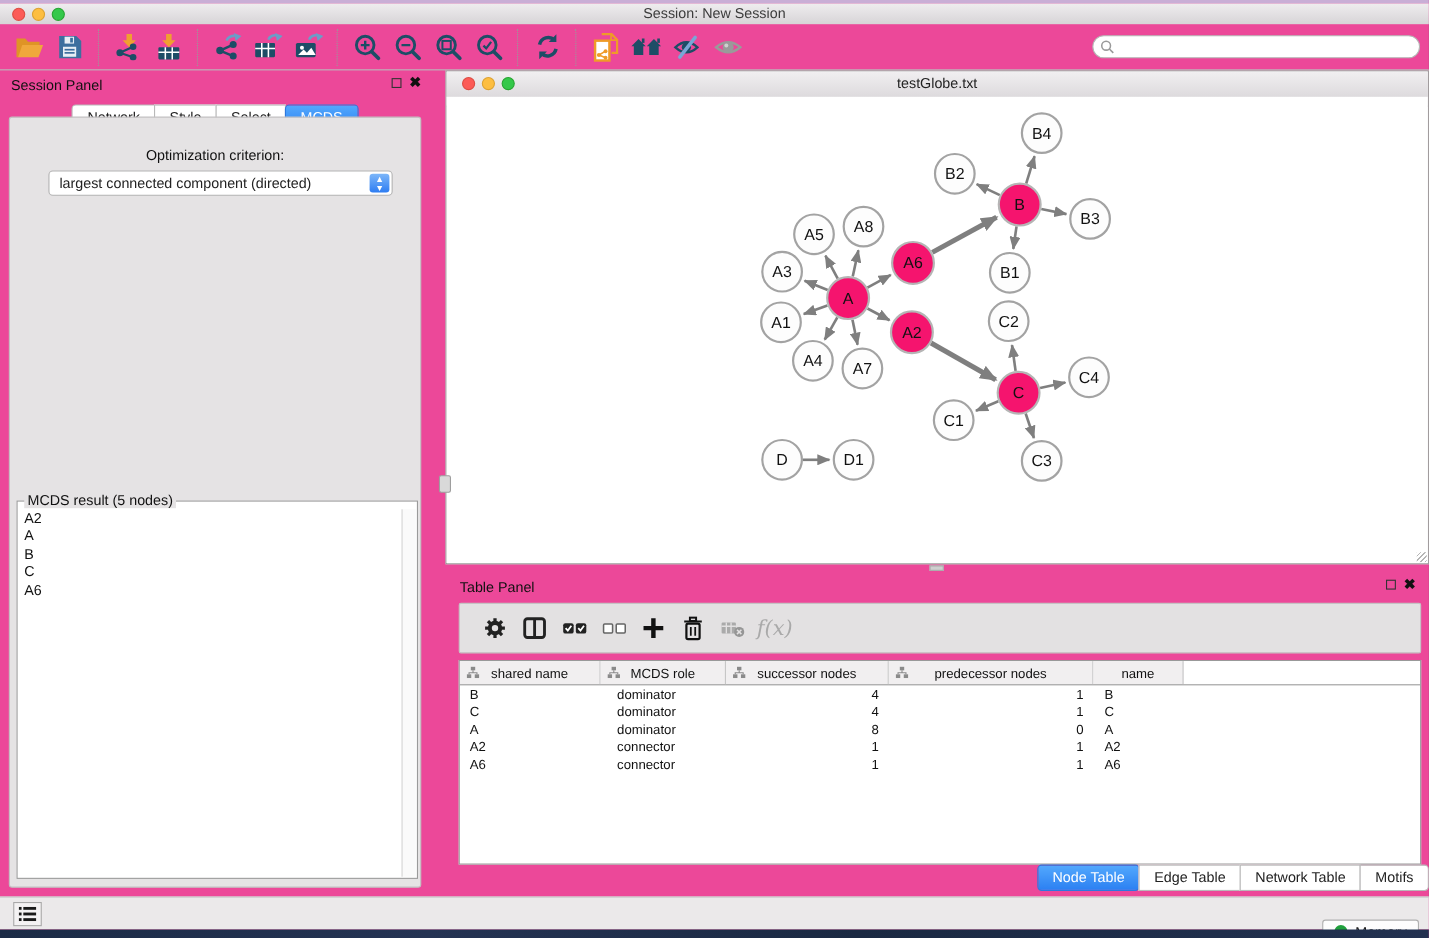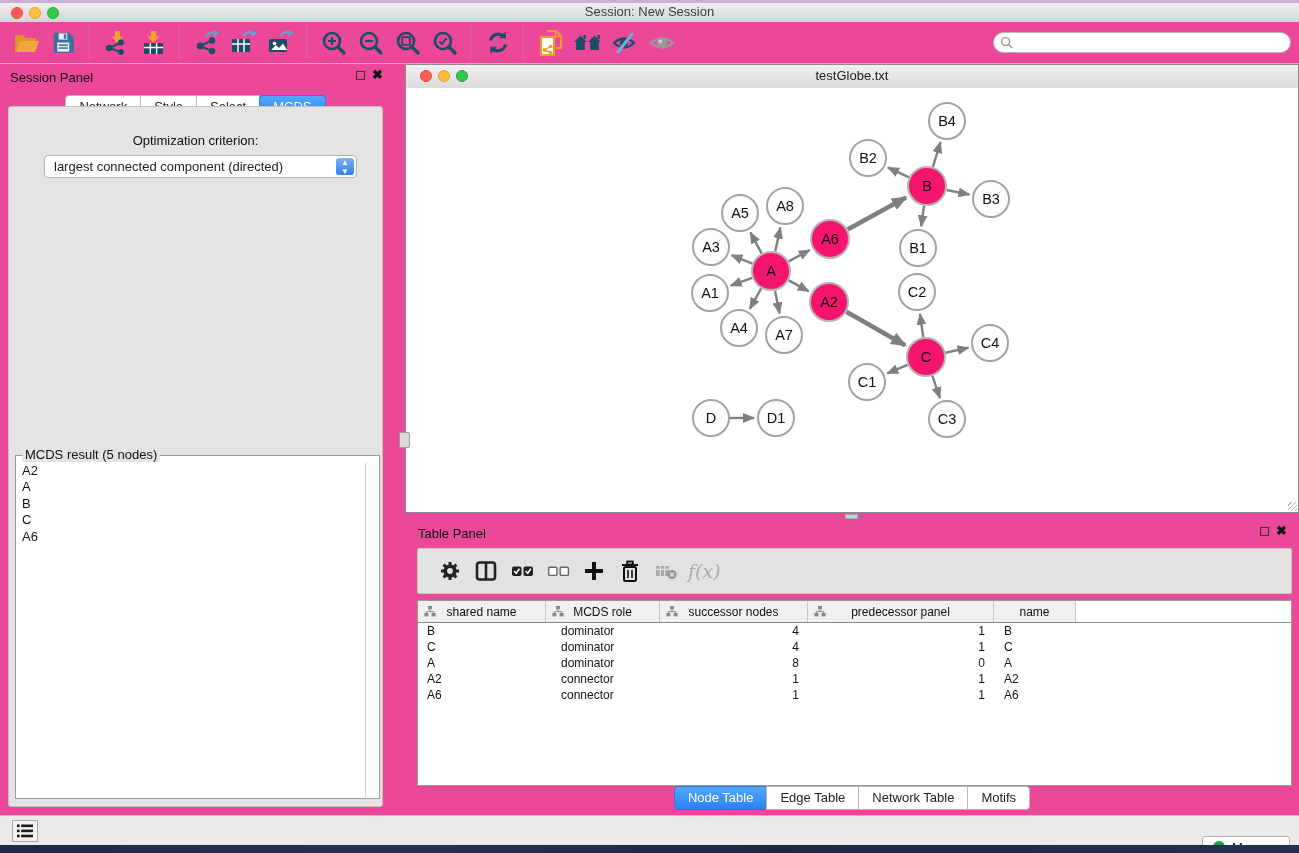--- a/index.html
+++ b/index.html
@@ -61,21 +61,21 @@
   .tp-btn{width:36px;height:36px;display:flex;align-items:center;justify-content:center;flex:0 0 auto;}
   .fx{font-family:"DejaVu Serif",serif;font-style:italic;font-size:19px;color:#a9a9a9;margin-left:4px;}
   .tp-table{position:absolute;left:12px;right:7px;top:80px;height:186px;background:#fff;border:1px solid #999;box-sizing:border-box;overflow:hidden;}
   .thead{display:flex;height:21px;border-bottom:1px solid #8c8c8c;}
   .th{position:relative;background:#f1eff0;border-right:1px solid #c6c6c6;display:flex;align-items:center;justify-content:center;font-size:12px;color:#111;box-sizing:border-box;flex:0 0 auto;}
   .th .hicon{position:absolute;left:6px;top:5px;}
   .th-fill{flex:1;background:#fff;}
   .trow{display:flex;height:16px;align-items:center;font-size:12px;color:#111;}
   .td{box-sizing:border-box;flex:0 0 auto;overflow:hidden;white-space:nowrap;}
   .c0{padding-left:9px;} .c1{padding-left:15px;} .c2,.c3{text-align:right;padding-right:9px;} .c4{padding-left:10px;}
-  .tp-tabs{position:absolute;left:0;right:0;top:266px;text-align:center;white-space:nowrap;}
+  .tp-tabs{position:absolute;left:0;right:0;top:266px;text-align:right;white-space:nowrap;}
 
   
   .statusbar{position:absolute;left:0;top:815px;right:0;height:30px;background:#ebe9ea;border-top:1px solid #c6c4c5;box-sizing:border-box;}
   .list-btn{position:absolute;left:12px;top:4px;width:26px;height:22px;background:#f4f2f3;border:1px solid #a8a8a8;display:flex;align-items:center;justify-content:center;box-sizing:border-box;}
   .mem-btn{position:absolute;right:9px;top:4px;height:22px;background:#fdfdfd;border:1px solid #b0b0b0;border-radius:3px;display:flex;align-items:center;padding:0 10px;font-size:13px;color:#111;box-sizing:border-box;gap:7px;margin-top:16px;}
   .mem-dot{width:12px;height:12px;border-radius:50%;}
   .desktop-strip{position:absolute;left:0;top:845px;right:0;height:8px;background:linear-gradient(90deg,#1b2b46,#243353 30%,#1a2942 60%,#223150);}
 </style>
 </head>
 <body>
@@ -435,21 +435,21 @@
             </svg>
             <span>successor nodes</span>
           </div>
           <div class="th" style="width: 186px;">
             <svg class="hicon" width="12" height="11" viewBox="0 0 12 11">
               <rect x="4" y="0" width="4" height="3.4" fill="#8a8a8a"></rect>
               <rect x="0.4" y="7" width="4" height="3.4" fill="#8a8a8a"></rect>
               <rect x="7.6" y="7" width="4" height="3.4" fill="#8a8a8a"></rect>
               <path d="M6 3.4v2.2M2.4 7V5.6h7.2V7" stroke="#8a8a8a" fill="none"></path>
             </svg>
-            <span>predecessor panel</span>
+            <span>predecessor nodes</span>
           </div>
           <div class="th" style="width: 82px;">
             <span>name</span>
           </div>
           <div class="th-fill"></div>
         </div>
       <div id="tbl-body">
           <div class="trow">
             <div class="td c0" style="width: 128px;">B</div>
             <div class="td c1" style="width: 114px;">dominator</div>

